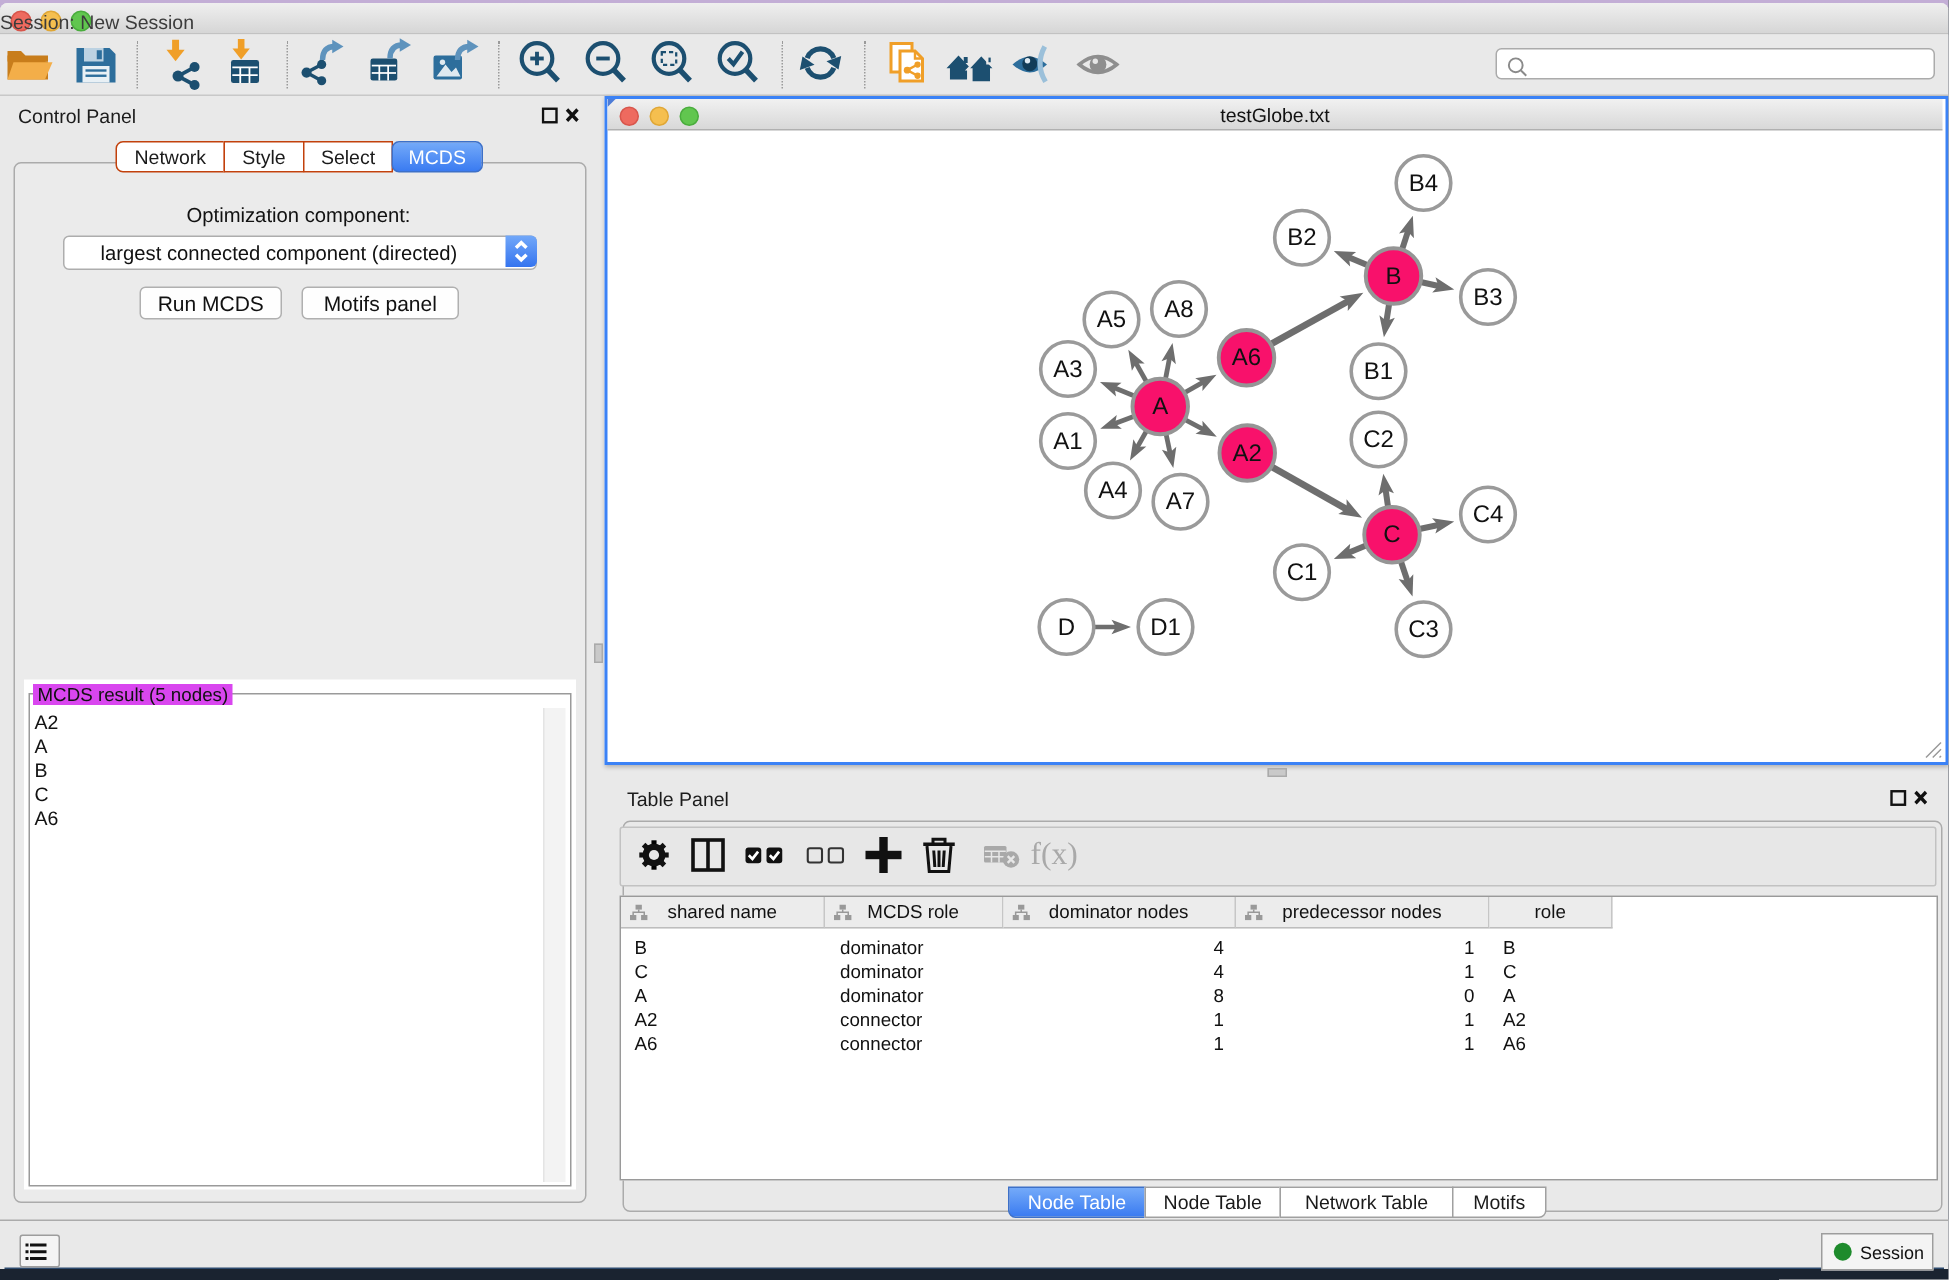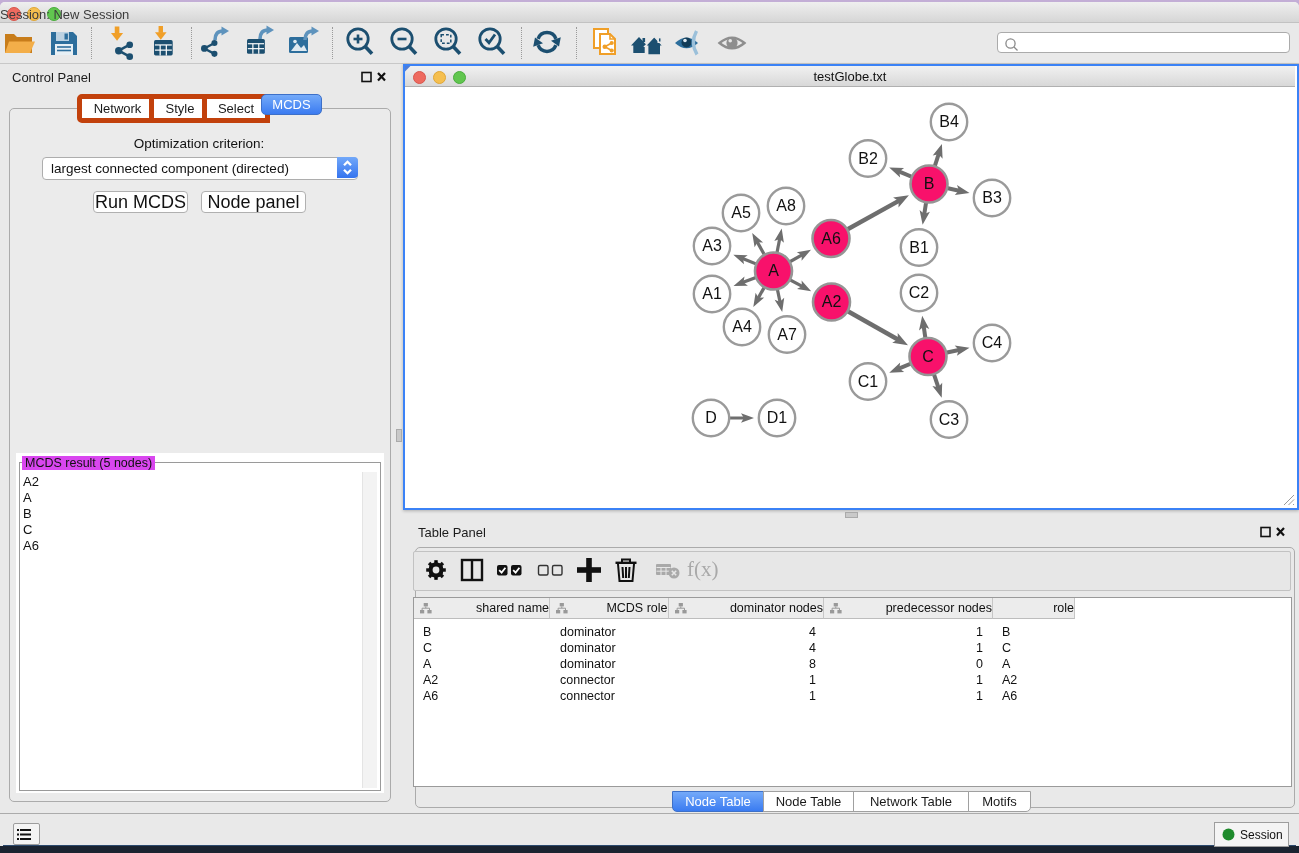--- a/index.html
+++ b/index.html
@@ -8,39 +8,39 @@
 #titlebar{left:0;top:2px;width:1299px;height:20px;background:linear-gradient(#efefef,#d6d6d6);border-radius:5px 5px 0 0;border-bottom:1px solid #c2c2c2}
 .tl{width:12px;height:12px;border-radius:50%}
 #title-main{left:0;top:7px;width:1299px;font-size:13px;color:#3c3c3c}
 #toolbar{left:0;top:23px;width:1299px;height:40px;background:#e9e9e9;border-bottom:1px solid #c8c8c8}
 .tsep{top:27px;width:0px;height:32px;border-left:1px dotted #9a9a9a}
 #searchbox{left:997px;top:32px;width:291px;height:19px;background:#fff;border:1px solid #ababab;border-radius:4px}
 
 .phead{font-size:13px;color:#1c1c1c}
 
 #cpbox{left:9px;top:108px;width:380px;height:692px;background:#ebebeb;border:1px solid #ababab;border-radius:5px}
-.tab{top:94px;height:19px;background:#fff;border:5px solid #c2410c;font-size:13px;color:#1a1a1a;text-align:center;line-height:19px}
+.tab{top:94px;height:19px;background:#fff;border:1px solid #c2410c;font-size:13px;color:#1a1a1a;text-align:center;line-height:19px}
 .tabsel{background:linear-gradient(#74aaf9,#3a7bf1);color:#fff;border:1px solid #3d70c8}
 #optlabel{left:9px;top:136px;width:380px;text-align:center;font-size:13.5px;color:#111}
 #combo{left:42px;top:157px;width:314px;height:21px;background:#fff;border:1px solid #adadad;border-radius:4px;font-size:13.5px;color:#111;line-height:21px}
 #combobtn{right:-1px;top:-1px;width:21px;height:21px;border-radius:0 4px 4px 0;background:linear-gradient(#72a8f9,#3574ef)}
-.btn{top:191px;height:20px;background:#fefefe;border:1px solid #b0b0b0;border-radius:4px;font-size:18px;color:#111;text-align:center;line-height:20px}
+.btn{top:191px;height:20px;background:#fefefe;border:1px solid #b0b0b0;border-radius:4px;font-size:14px;color:#111;text-align:center;line-height:20px}
 #fspanel{left:16px;top:453px;width:368px;height:340px;background:#fff}
 #fieldset{left:19px;top:462px;width:360px;height:327px;border:1px solid #9a9a9a;background:#fff}
 #fslegend{left:2px;top:-7px;background:#d946ef;padding:0 3px;font-size:12.5px;color:#111}
 #mcdsscroll{right:3px;top:9px;width:14px;height:316px;background:#f3f3f3;border-left:1px solid #e4e4e4}
 
 #netwin{left:403px;top:64px;width:892px;height:442px;background:#fff;border:2px solid #3b82f6;box-shadow:0 1px 3px rgba(0,0,0,0.25)}
 #nettitle{left:0;top:0;width:890px;height:20px;background:linear-gradient(#f1f1f1,#d8d8d8);border-bottom:1px solid #b0b0b0}
 #netname{left:0;top:3px;width:890px;text-align:center;font-size:13px;color:#111}
 
 #tpbox{left:415px;top:547px;width:878px;height:259px;background:#e9e9e9;border:1px solid #ababab;border-radius:5px}
 #ttoolbar{left:413px;top:551px;width:876px;height:38px;background:#e7e7e7;border:1px solid #c2c2c2;border-radius:2px}
 #tablebox{left:413px;top:597px;width:877px;height:188px;background:#fff;border:1px solid #9a9a9a}
-.thead{top:0px;height:20px;background:#ececec;border-right:1px solid #c6c6c6;border-bottom:1px solid #bdbdbd;font-size:12.5px;color:#111;text-align:right;line-height:20px}
+.thead{top:0px;height:20px;background:#ececec;border-right:1px solid #c6c6c6;border-bottom:1px solid #bdbdbd;font-size:12.5px;color:#111;text-align:center;line-height:20px}
 .trow{font-size:12.5px;color:#111;height:16px;line-height:16px}
 .btab{top:791px;height:19px;background:#fff;border:1px solid #a0a0a0;font-size:13px;color:#1a1a1a;text-align:center;line-height:19px}
 
 #statusbar{left:0;top:813px;width:1299px;height:32px;background:#e9e9e9;border-top:1px solid #ababab}
 #listbtn{left:13px;top:823px;width:25px;height:20px;background:#f4f4f4;border:1px solid #9d9d9d;border-radius:2px}
 #membtn{left:1214px;top:822px;width:73px;height:23px;background:#f4f4f4;border:1px solid #9d9d9d}
 </style></head>
 <body>
 <div id="desktop-top" class="abs"></div>
 <div id="appwin" class="abs"></div>
@@ -211,29 +211,29 @@
 <div class="abs phead" style="left:12px;top:70px">Control Panel</div>
 <svg class="abs" width="26" height="12" style="left:361px;top:71px">
     <rect x="1" y="1.5" width="9" height="9" fill="none" stroke="#111" stroke-width="1.6"></rect>
     <path d="M17 2 L24 9.5 M24 2 L17 9.5" stroke="#111" stroke-width="2.2"></path>
   </svg>
 <div id="cpbox" class="abs"></div>
 <div class="abs tab" style="left:77px;width:71px;border-radius:5px 0 0 5px">Network</div>
 <div class="abs tab" style="left:149px;width:52px;border-radius:0">Style</div>
 <div class="abs tab" style="left:202px;width:58px;border-radius:0">Select</div>
 <div class="abs tab tabsel" style="left:261px;width:59px;border-radius:5px">MCDS</div>
-<div id="optlabel" class="abs">Optimization criterion:</div>
-<div id="combo" class="abs"><span style="padding-left:8px">largest connected component (directed)</span>
+<div id="optlabel" class="abs">Optimization component:</div>
+<div id="combo" class="abs"><span style="padding-left:24px">largest connected component (directed)</span>
   <div id="combobtn" class="abs"><svg width="21" height="21">
         <path d="M7 8.2 L10.5 4.8 L14 8.2" fill="none" stroke="#fff" stroke-width="2.3"></path>
         <path d="M7 12.8 L10.5 16.2 L14 12.8" fill="none" stroke="#fff" stroke-width="2.3"></path>
       </svg></div>
 </div>
 <div class="abs btn" style="left:93px;width:93px">Run MCDS</div>
-<div class="abs btn" style="left:201px;width:103px">Node panel</div>
+<div class="abs btn" style="left:201px;width:103px">Motifs panel</div>
 <div id="fspanel" class="abs"></div>
 <div id="fieldset" class="abs">
   <div id="fslegend" class="abs">MCDS result (5 nodes)</div>
   <div style="position:absolute;left:3px;top:11px;line-height:16px;font-size:13px;color:#111">A2<br>A<br>B<br>C<br>A6</div>
   <div id="mcdsscroll" class="abs"></div>
 </div>
 
 <div id="netwin" class="abs">
   <div id="nettitle" class="abs"></div>
   <div class="abs tl" style="left:8px;top:5px;width:11px;height:11px;background:#ee6a5f;border:0.5px solid #d8564c"></div>

